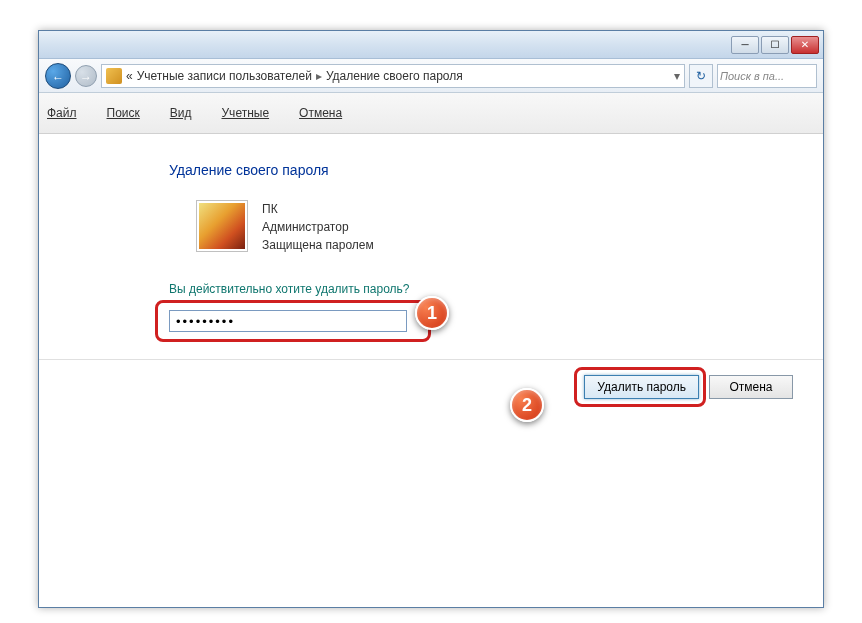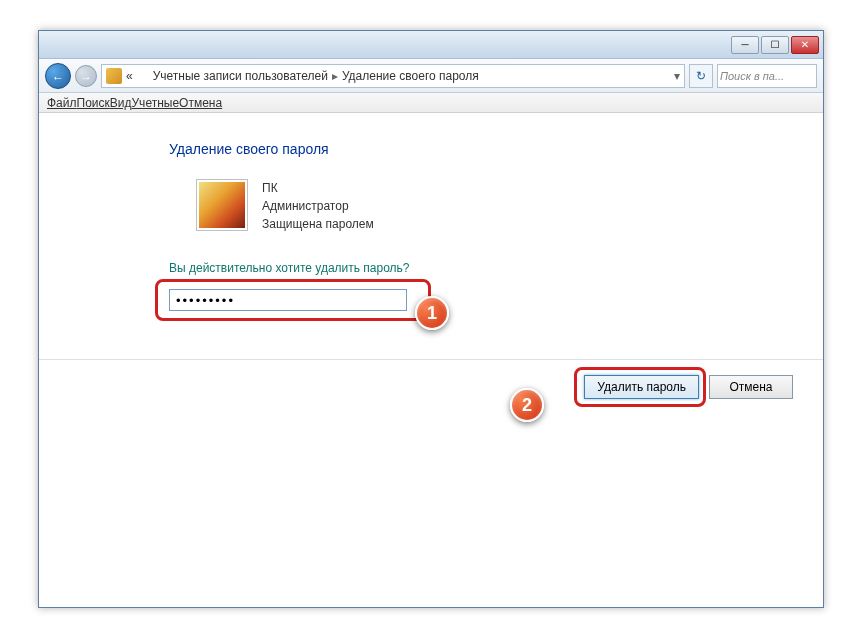--- a/index.html
+++ b/index.html
@@ -116,27 +116,27 @@
       background: #fff;
       padding: 0 2px;
       font-size: 11px;
       color: #888;
       font-style: italic;
       display: flex;
       align-items: center;
     }
     
     .menubar {
-      height: 20px;
+      height: 41px;
       background: linear-gradient(to bottom, #f8f8f8, #ececec);
       border-bottom: 1px solid #d0d0d0;
       display: flex;
       align-items: center;
       padding: 0 8px;
-      gap: 0;
+      gap: 30px;
       font-size: 12px;
       color: #333;
     }
     .menuitem { cursor: pointer; }
     .menuitem u { text-decoration: underline; }
     
     .content {
       padding: 28px 0 0 130px;
     }
     .heading {
@@ -267,21 +267,21 @@
     <div class="tbtn">☐</div>
     <div class="tbtn close">✕</div>
   </div>
 
   <div class="navbar">
     <div class="navbtn">←</div>
     <div class="navbtn fwd">→</div>
     <div class="bcwrap">
       <span class="bcicon"></span>
       <span>«</span>
-      <span style="margin-left:20px">Учетные записи пользователей</span>
+      <span style="margin-left:4px">Учетные записи пользователей</span>
       <span class="bcsep">▸</span>
       <span>Удаление своего пароля</span>
       <span style="margin-left:auto;color:#666">▾</span>
     </div>
     <div class="bcrefresh">↻</div>
     <div class="searchbox">Поиск в па...</div>
   </div>
 
   <div class="menubar">
     <span class="menuitem"><u>Файл</u></span>

